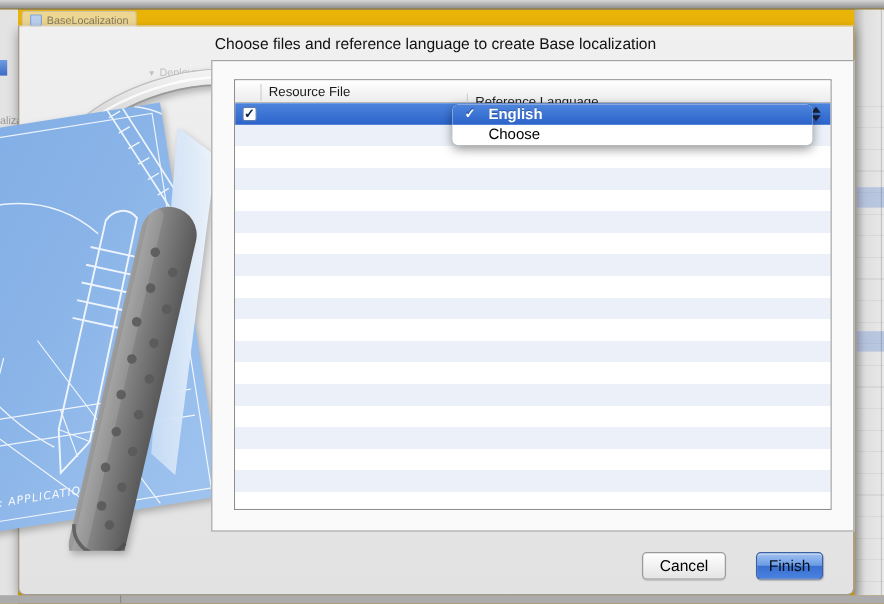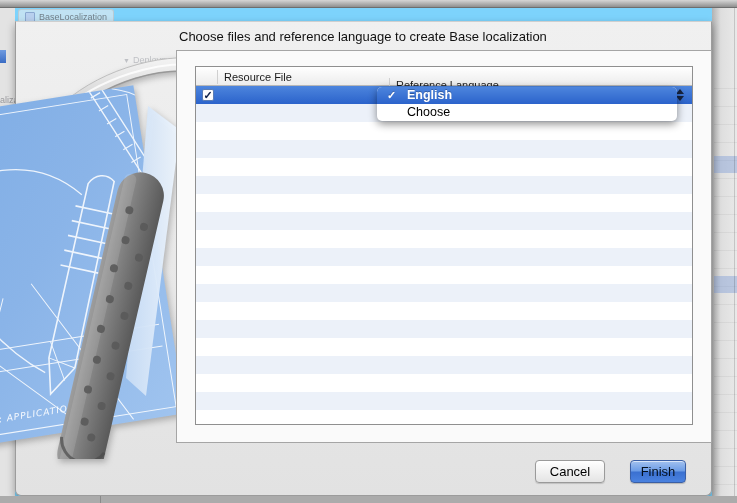--- a/index.html
+++ b/index.html
@@ -1,19 +1,19 @@
 <!DOCTYPE html>
 <html><head>
 <meta charset="utf-8">
 <style>
   html,body{margin:0;padding:0;background:#888;}
   #stage{
     position:relative;width:737px;height:503px;overflow:hidden;
     font-family:"Liberation Sans",sans-serif;
-    background:#7dd3fc;
+    background:#eab308;
     -webkit-font-smoothing:antialiased;
   }
   
   .topbar{position:absolute;left:0;top:0;width:737px;height:8px;
     background:linear-gradient(#d6d6d6,#8f8f8f);
     border-bottom:1px solid #6e6e6e;box-sizing:border-box;z-index:1;}
   .left-strip{position:absolute;left:0;top:8px;width:15px;height:495px;background:#e3e3e3;z-index:1;}
   .nav-selection{position:absolute;left:0;top:50px;width:6px;height:13px;
     background:linear-gradient(#6f9be0,#3a6cc4);z-index:2;}
   .ghost-left-frag{position:absolute;left:0;top:95px;font-size:9px;color:rgba(90,90,95,.55);

